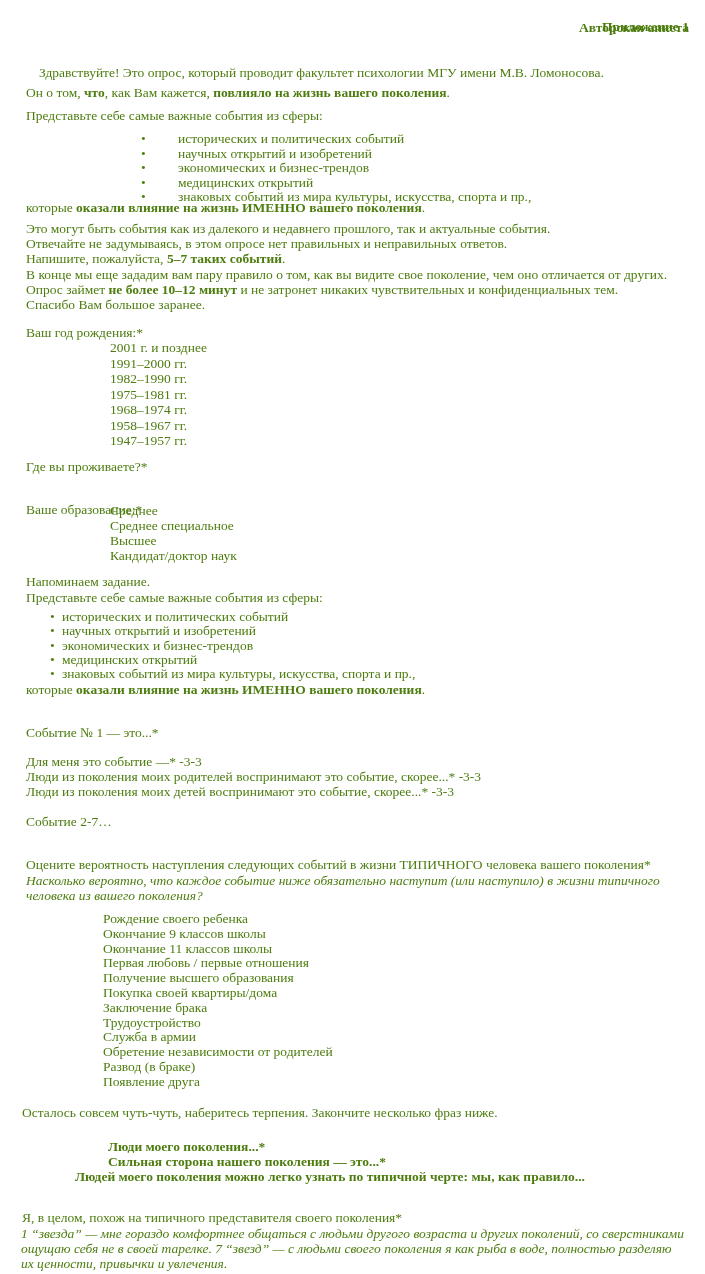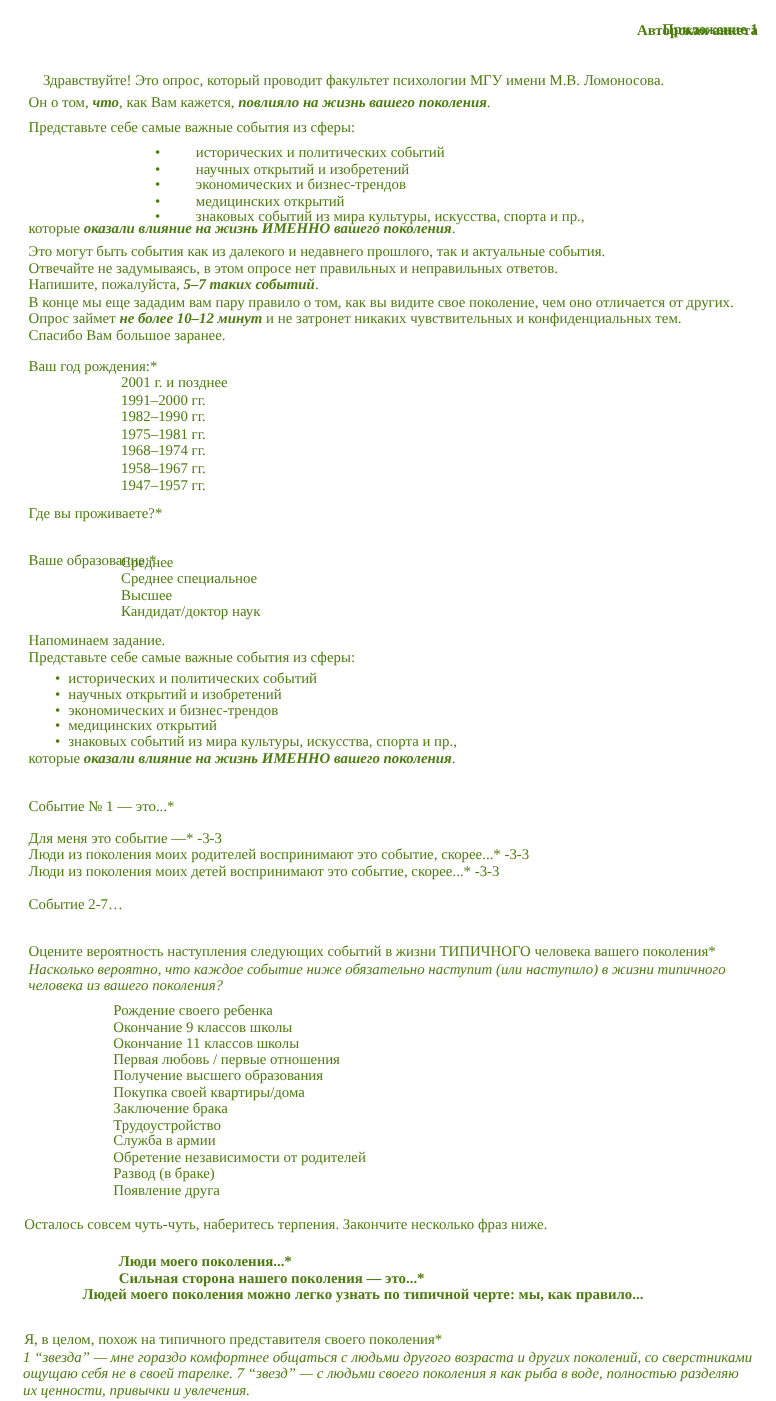--- a/index.html
+++ b/index.html
@@ -41,21 +41,21 @@
   .prob-hint .hline{line-height:15.1px;}
   .prob-items{top:912px;left:103px;}
   .prob-items .opt{line-height:14.8px;}
   .closing{top:1105px;left:22px;}
   .phrases{top:1139px;left:0;}
   .phrases .phr{line-height:15.05px;margin-left:108px;}
   .phrases .wide{margin-left:75px;}
   .sim-q{top:1210px;left:22px;}
   .sim-hint{top:1226px;left:21px;font-style:italic;}
   .sim-hint .hline{line-height:15.1px;}
-  b{font-weight:700;font-style:italic;}
+  b{font-weight:700;}
 </style>
 </head>
 <body>
 
 <div class="page">
 
   <div class="hdr hdr1">Приложение 1</div>
   <div class="hdr hdr2">Авторская анкета</div>
 
   <div class="sec intro">

